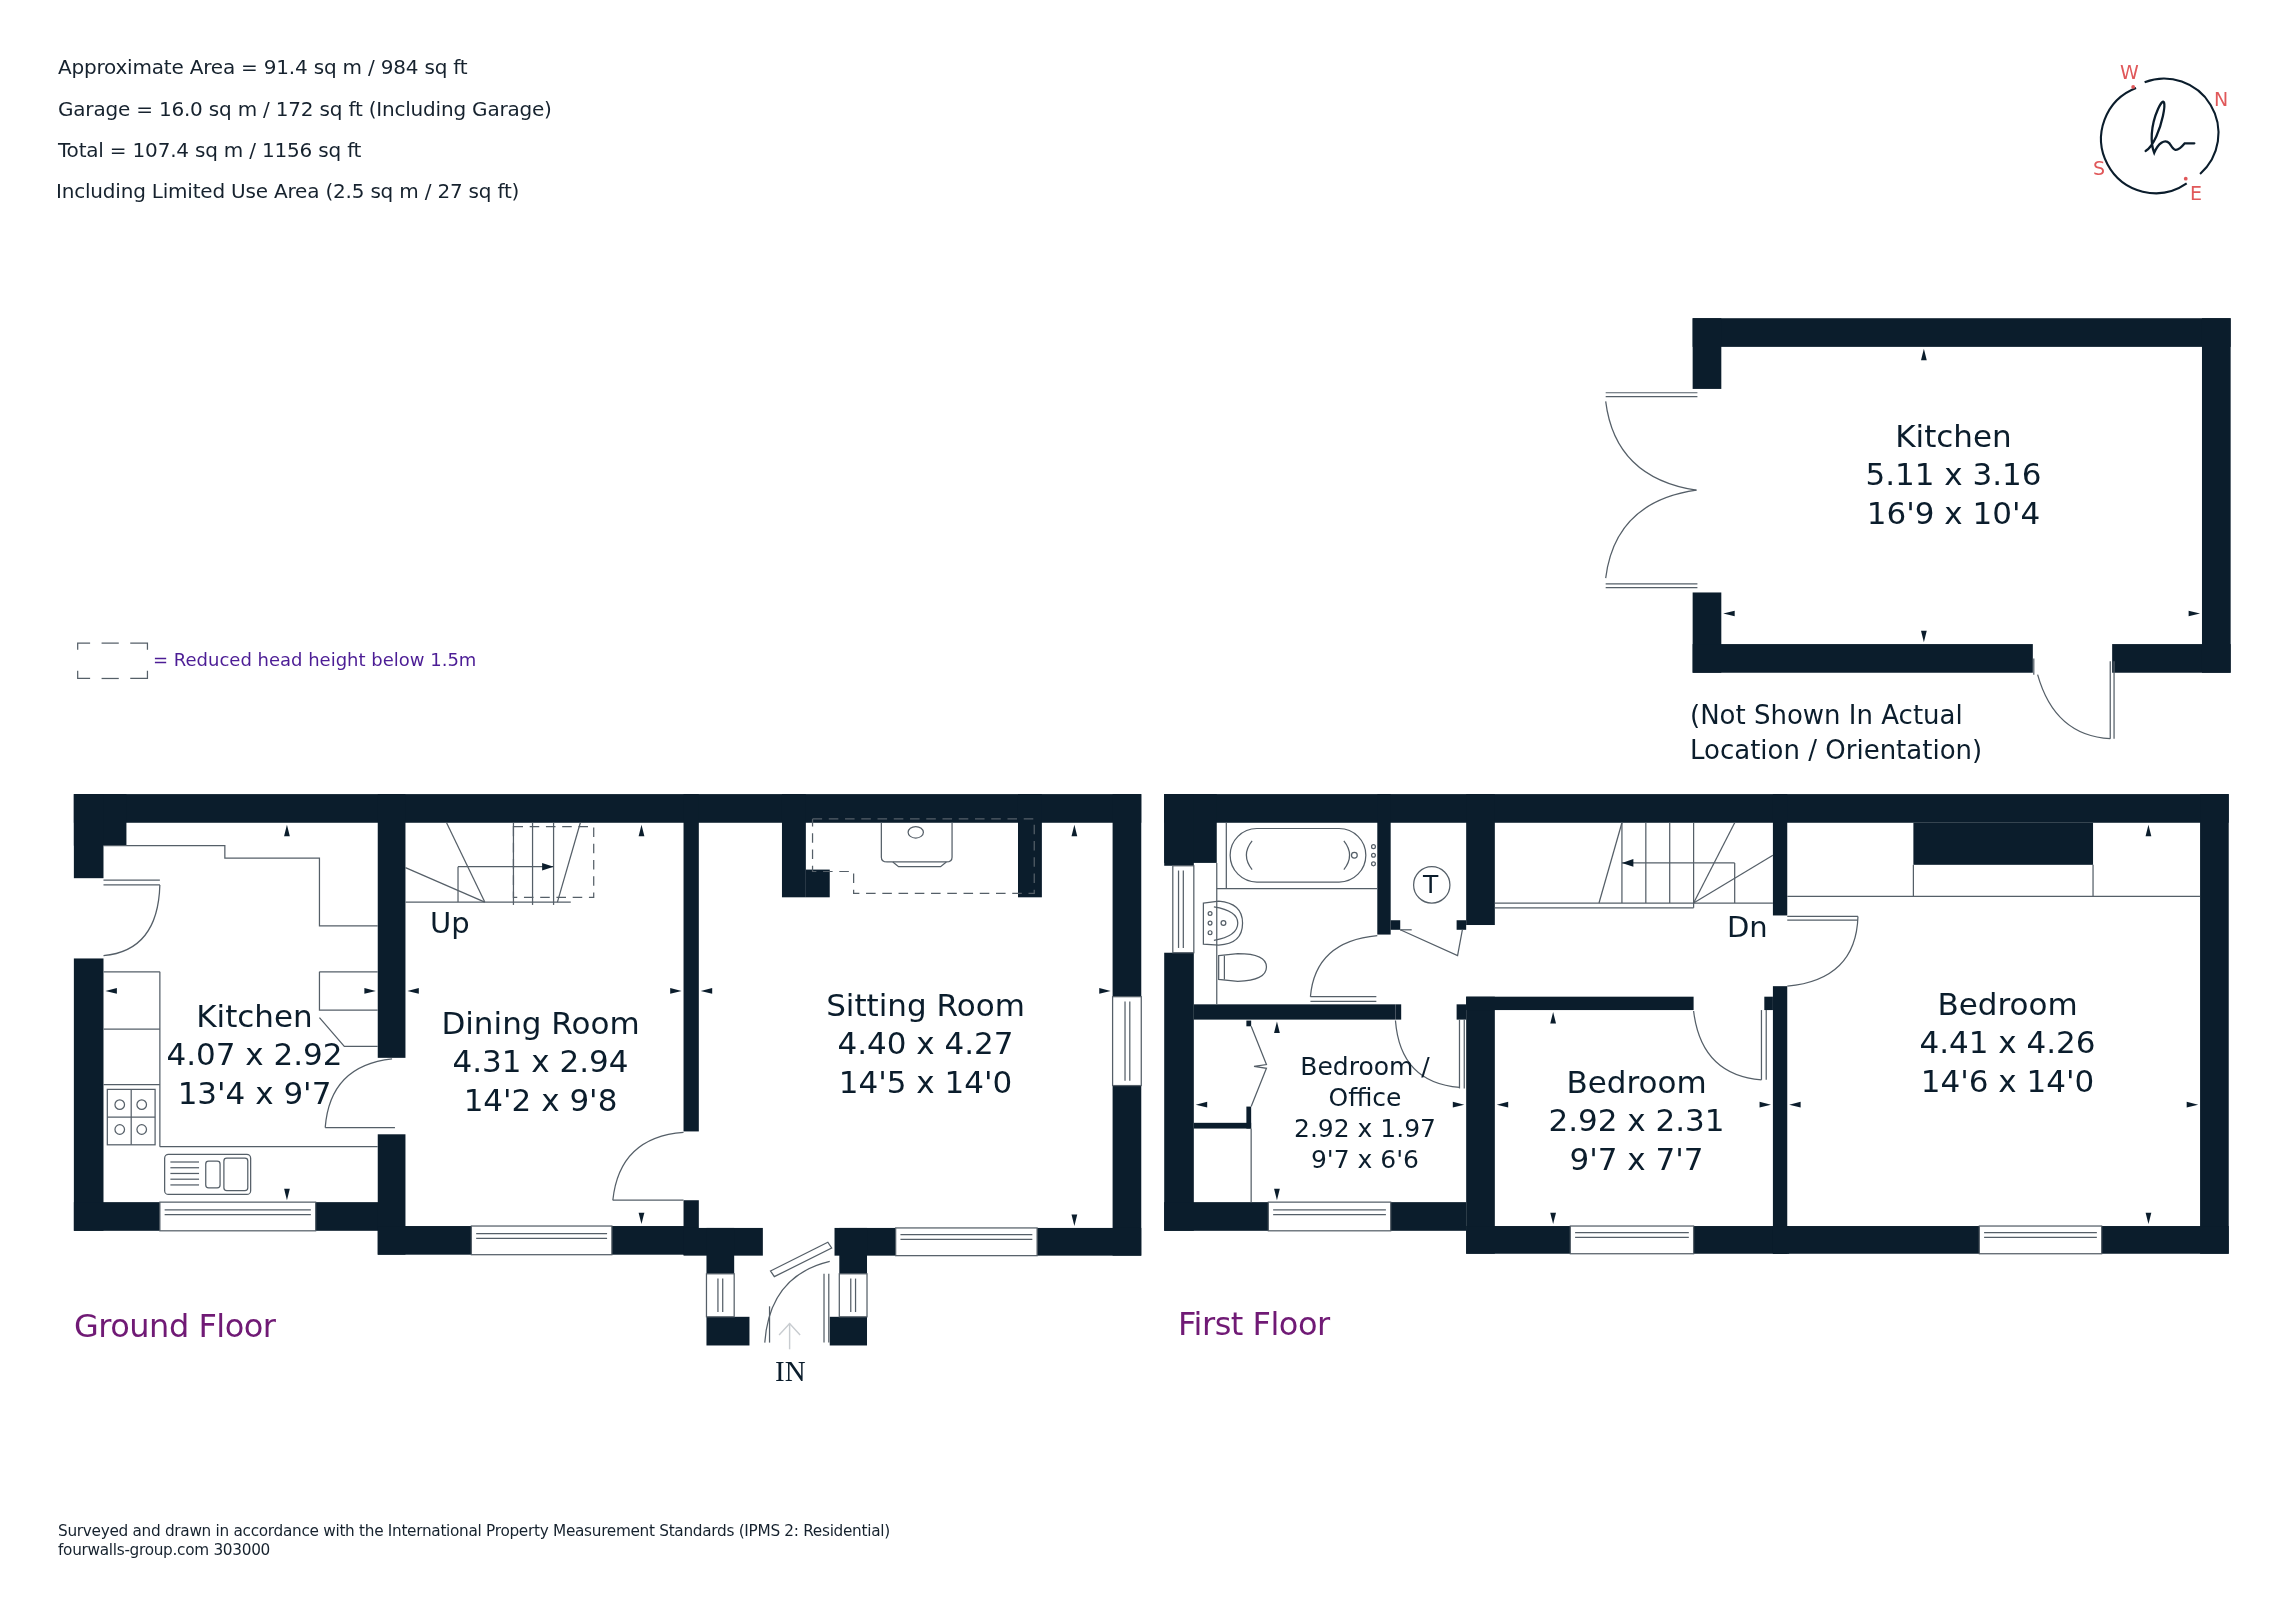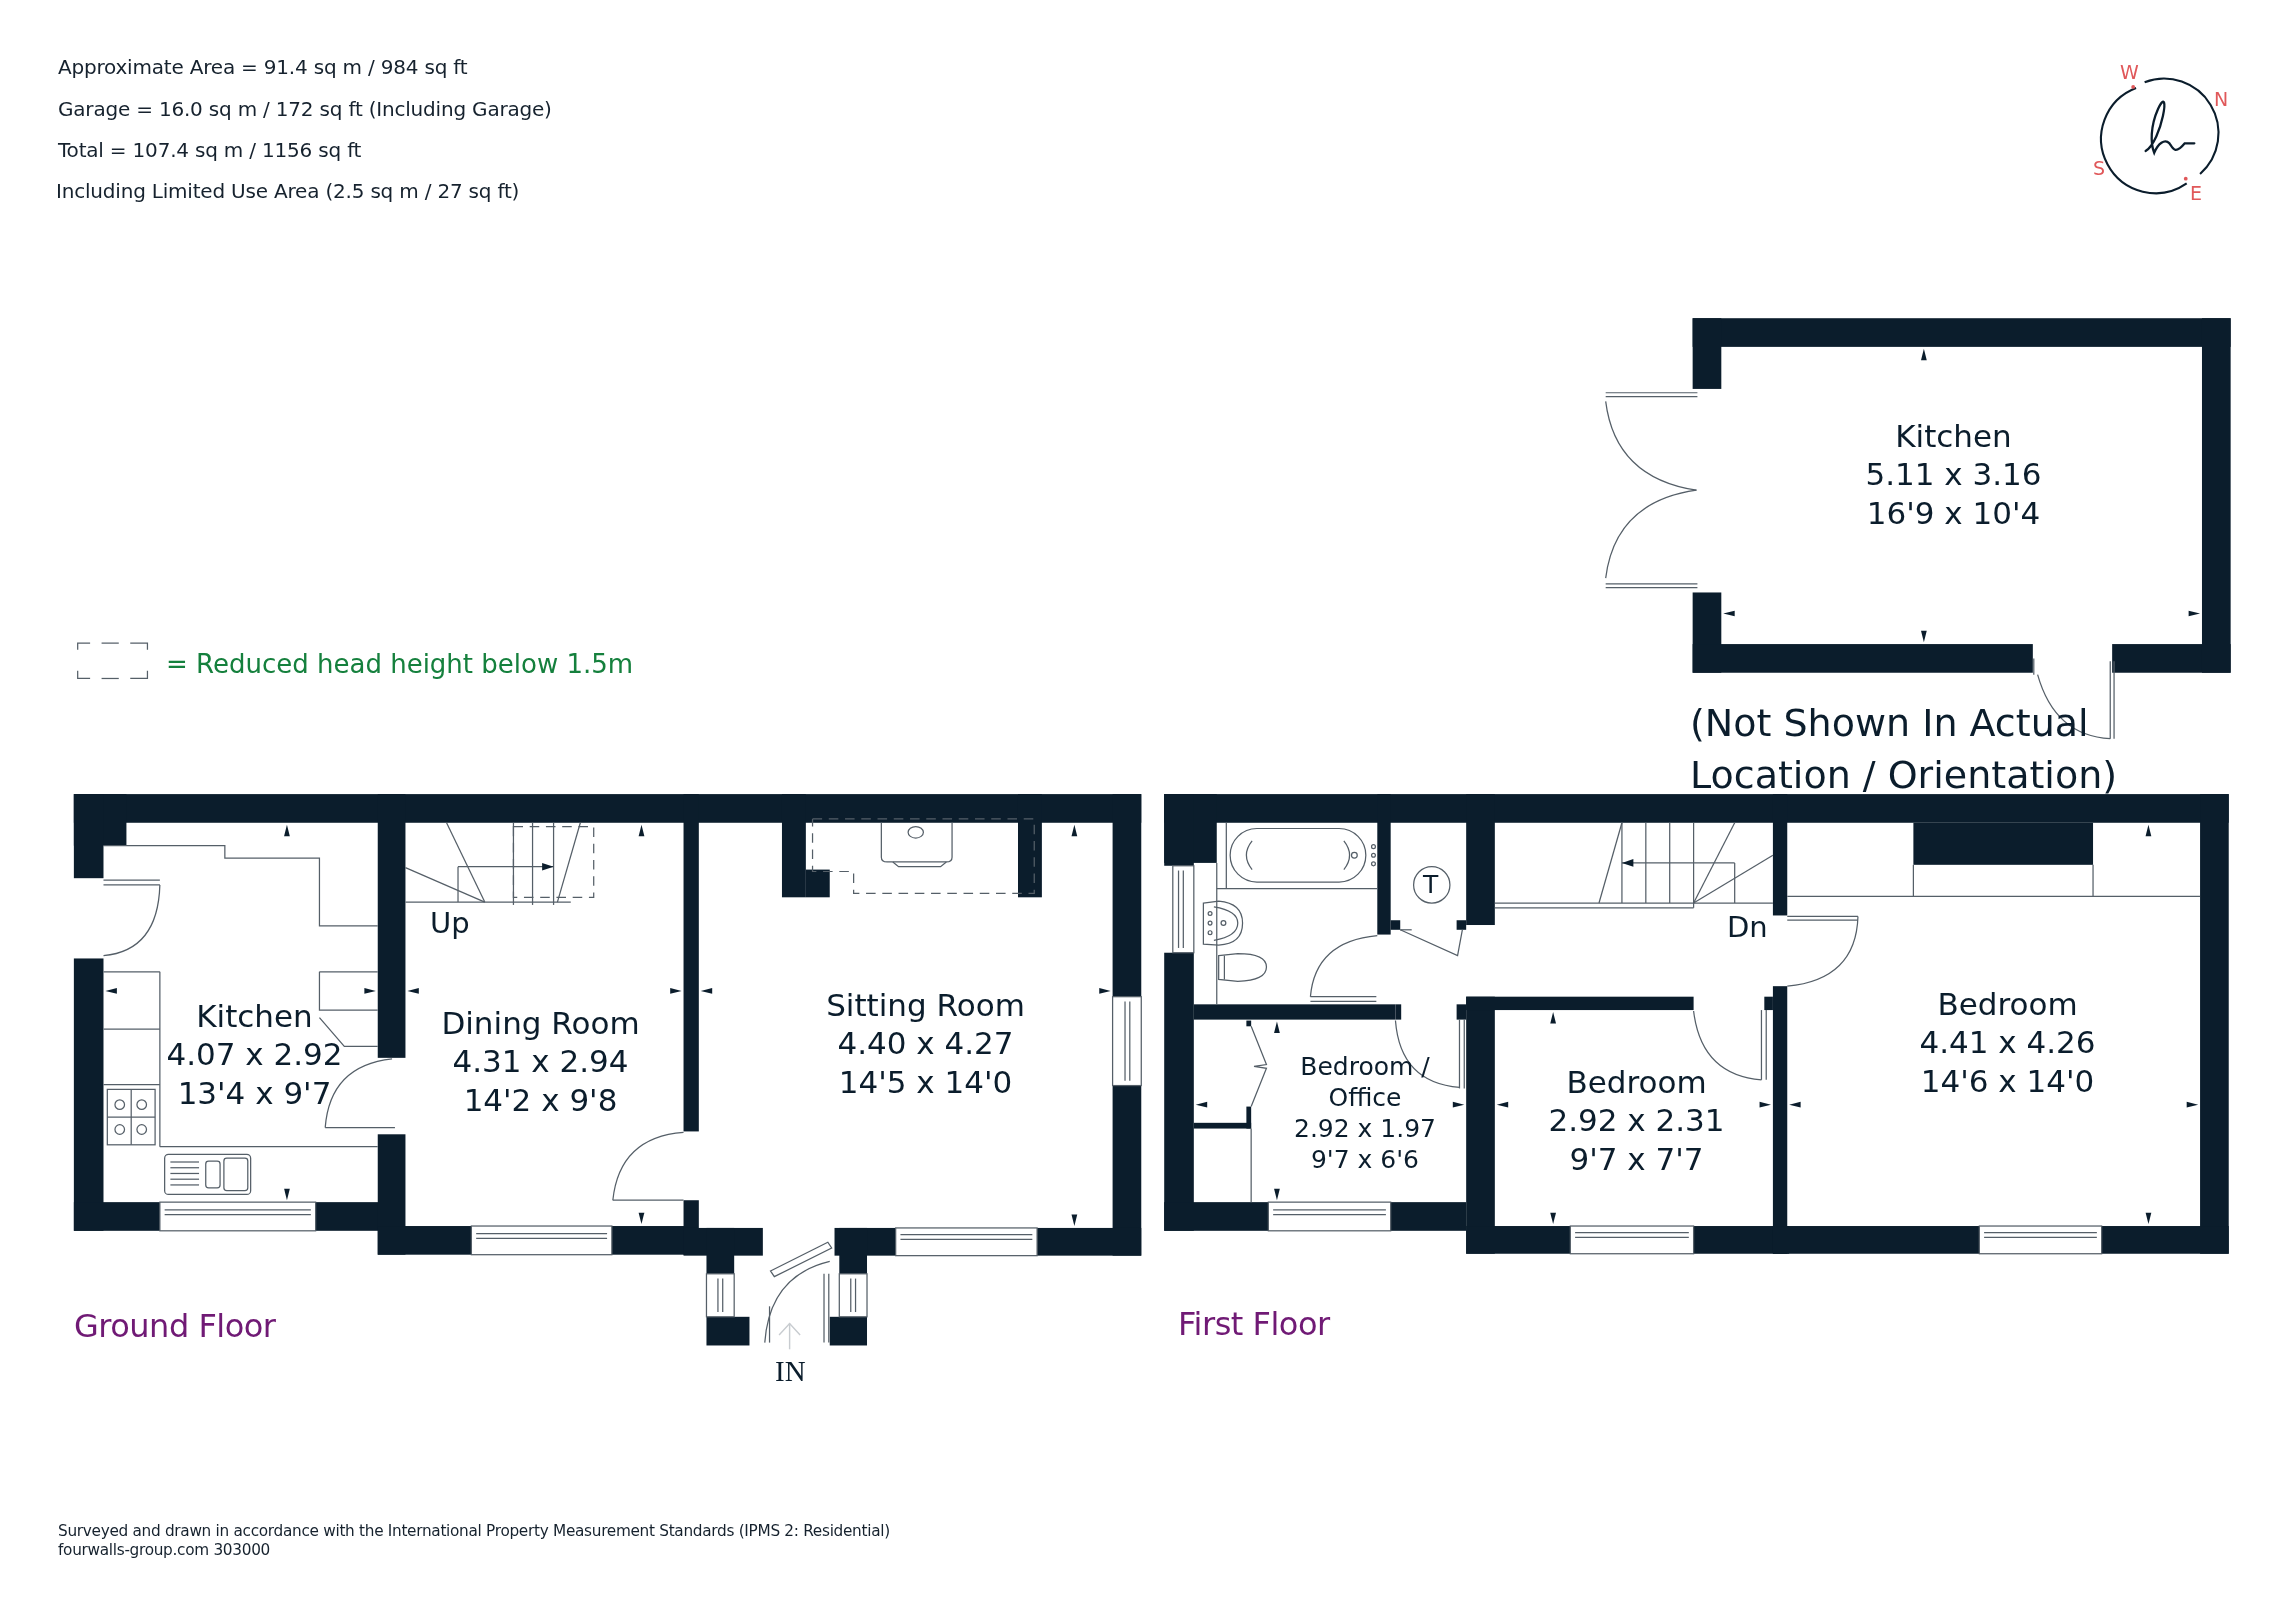--- a/index.html
+++ b/index.html
@@ -1,28 +1,28 @@
 <!DOCTYPE html>
 <html><head>
 <meta charset="utf-8">
 <style>
   html, body { margin: 0; padding: 0; background: #ffffff; }
   body { width: 2294px; height: 1614px; position: relative; overflow: hidden;
          font-family: "DejaVu Sans", "Liberation Sans", sans-serif; color: #0b1d2c; }
   .abs { position: absolute; white-space: nowrap; }
   .hdr { font-size: 20px; letter-spacing: -0.2px; color: #16222e; }
-  .legend-text { font-size: 26px; color: #15803d; margin-left: 13px; }
+  .legend-text { font-size: 18px; color: #4c1d95; }
   .foot { font-size: 15.3px; color: #16222e; letter-spacing: -0.3px; }
   .floor-label { font-size: 32px; color: #701a75; letter-spacing: -0.5px; margin-top: 32px; }
   .room { text-align: center; color: #0b1d2c; line-height: 1.24; }
   .room .nm { display: block; }
   .room .dm { display: block; }
   .r32 { font-size: 31px; }
   .r28 { font-size: 25px; }
-  .note { font-size: 38px; color: #0b1d2c; line-height: 1.36; }
+  .note { font-size: 26px; color: #0b1d2c; line-height: 1.36; }
   .stair-lbl { font-size: 29px; color: #0b1d2c; }
   .compass-letter { font-size: 19px; color: #e0585a; }
   svg { position: absolute; left: 0; top: 0; }
 </style>
 </head>
 <body>
 
 <svg width="2294" height="1614" viewBox="0 0 2400 1689">
   <defs>
     <marker id="tri" viewBox="0 0 10 10" refX="5" refY="5" markerWidth="6" markerHeight="6" orient="auto">

